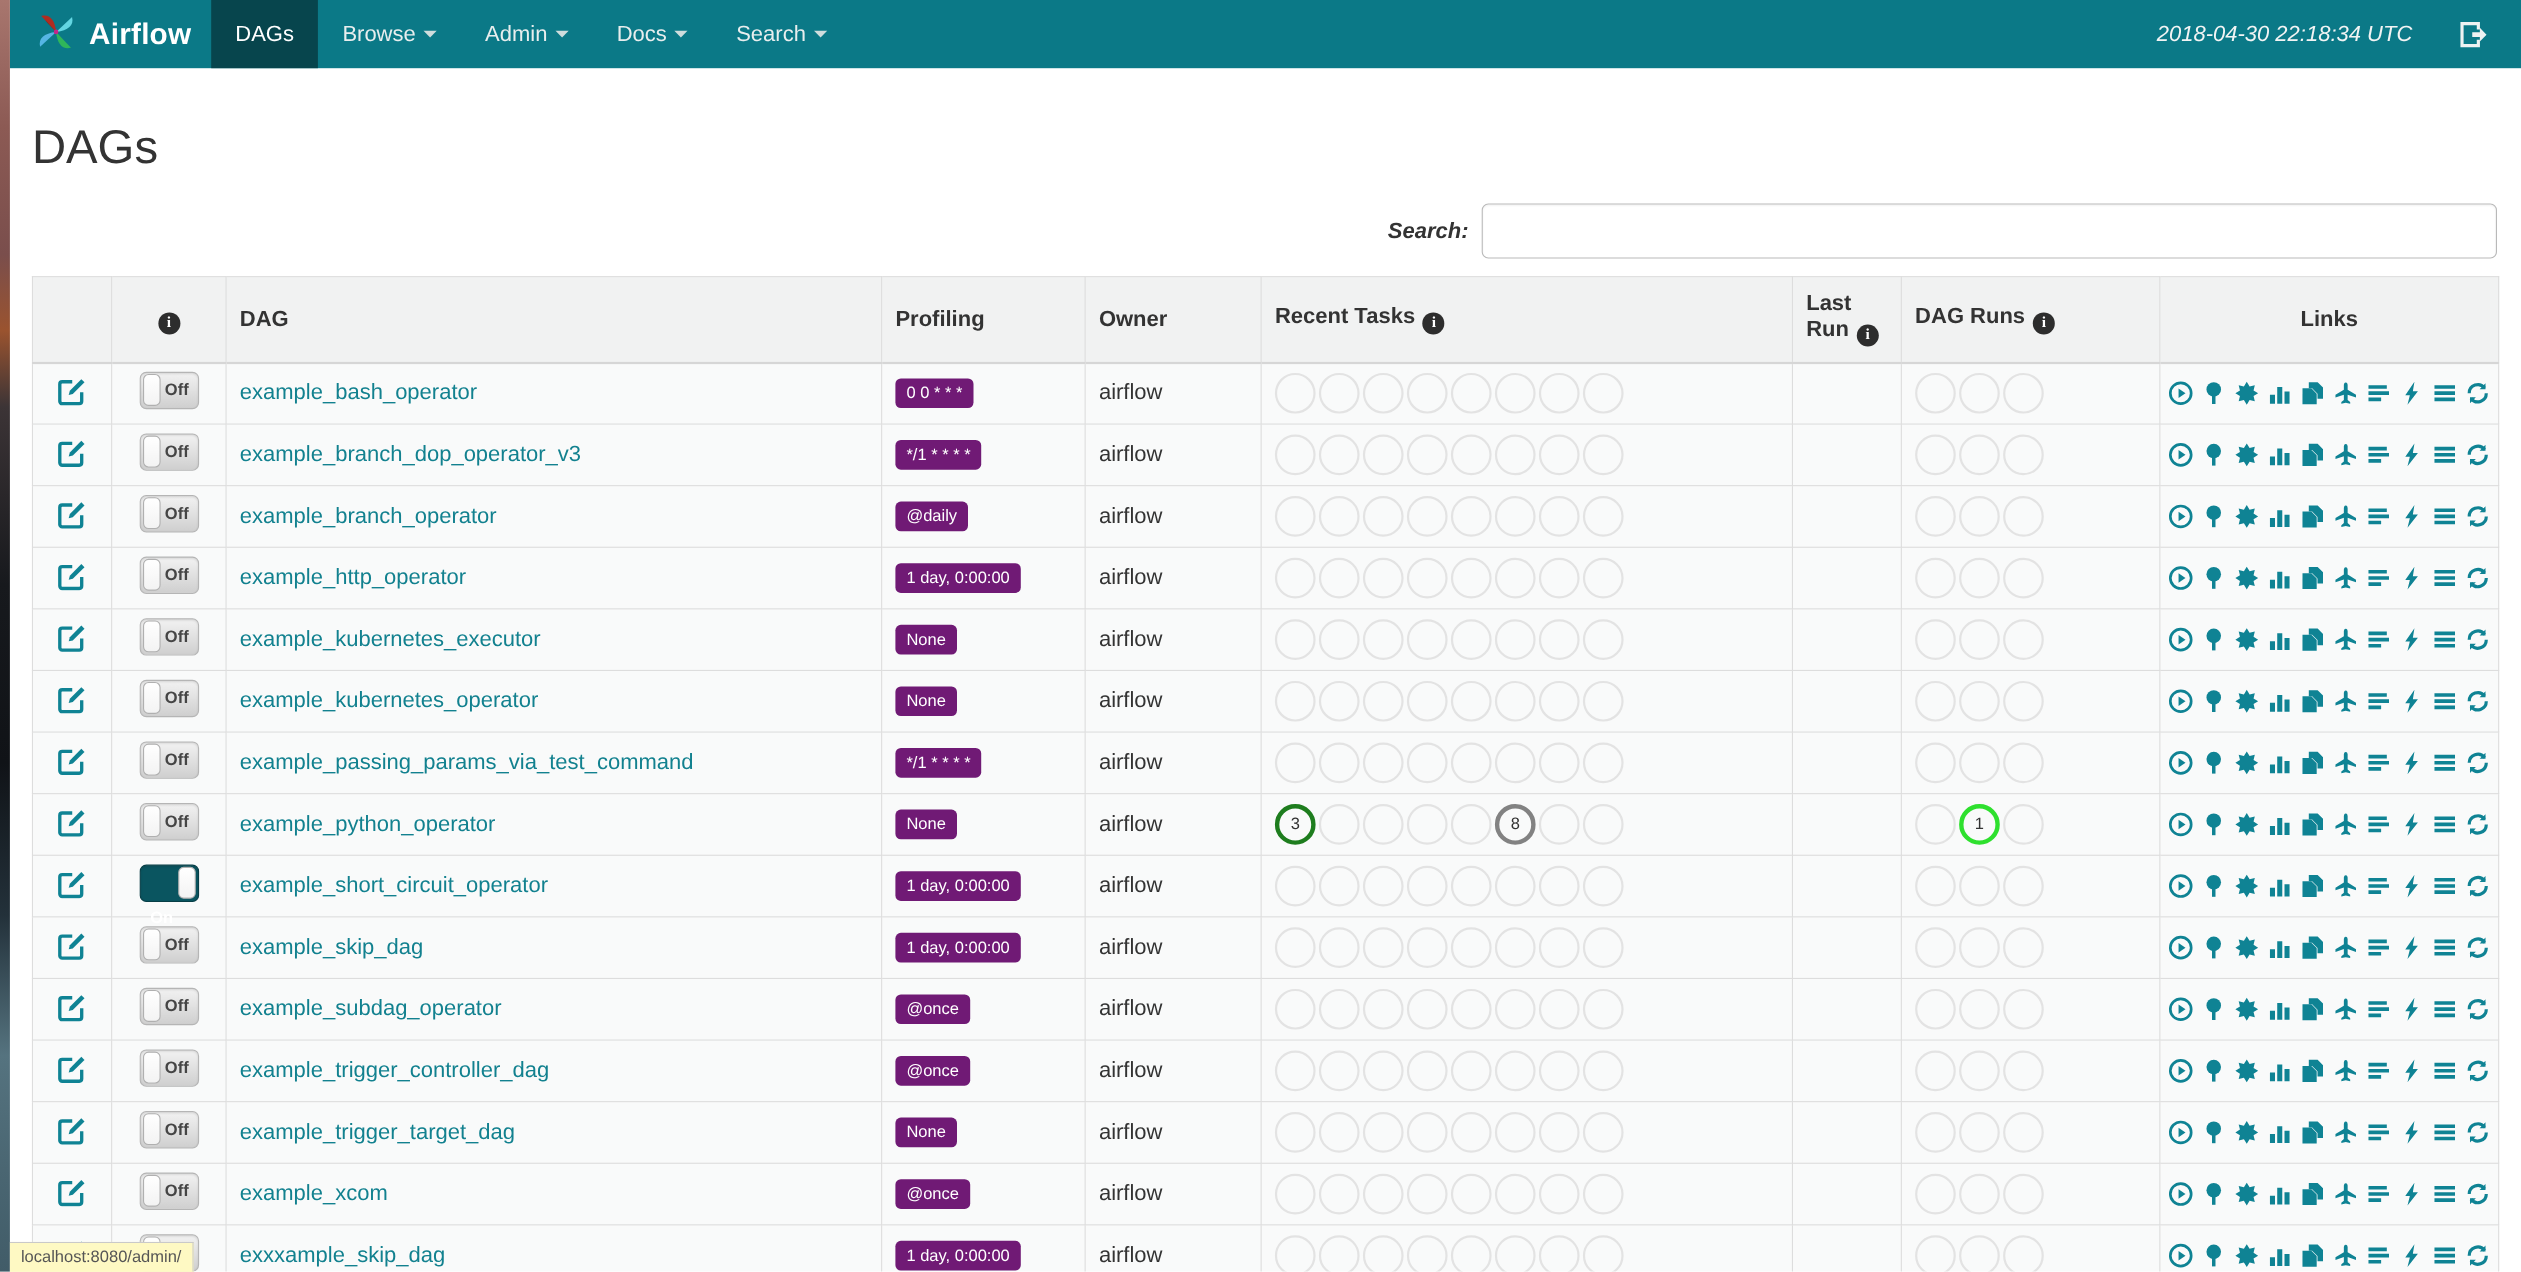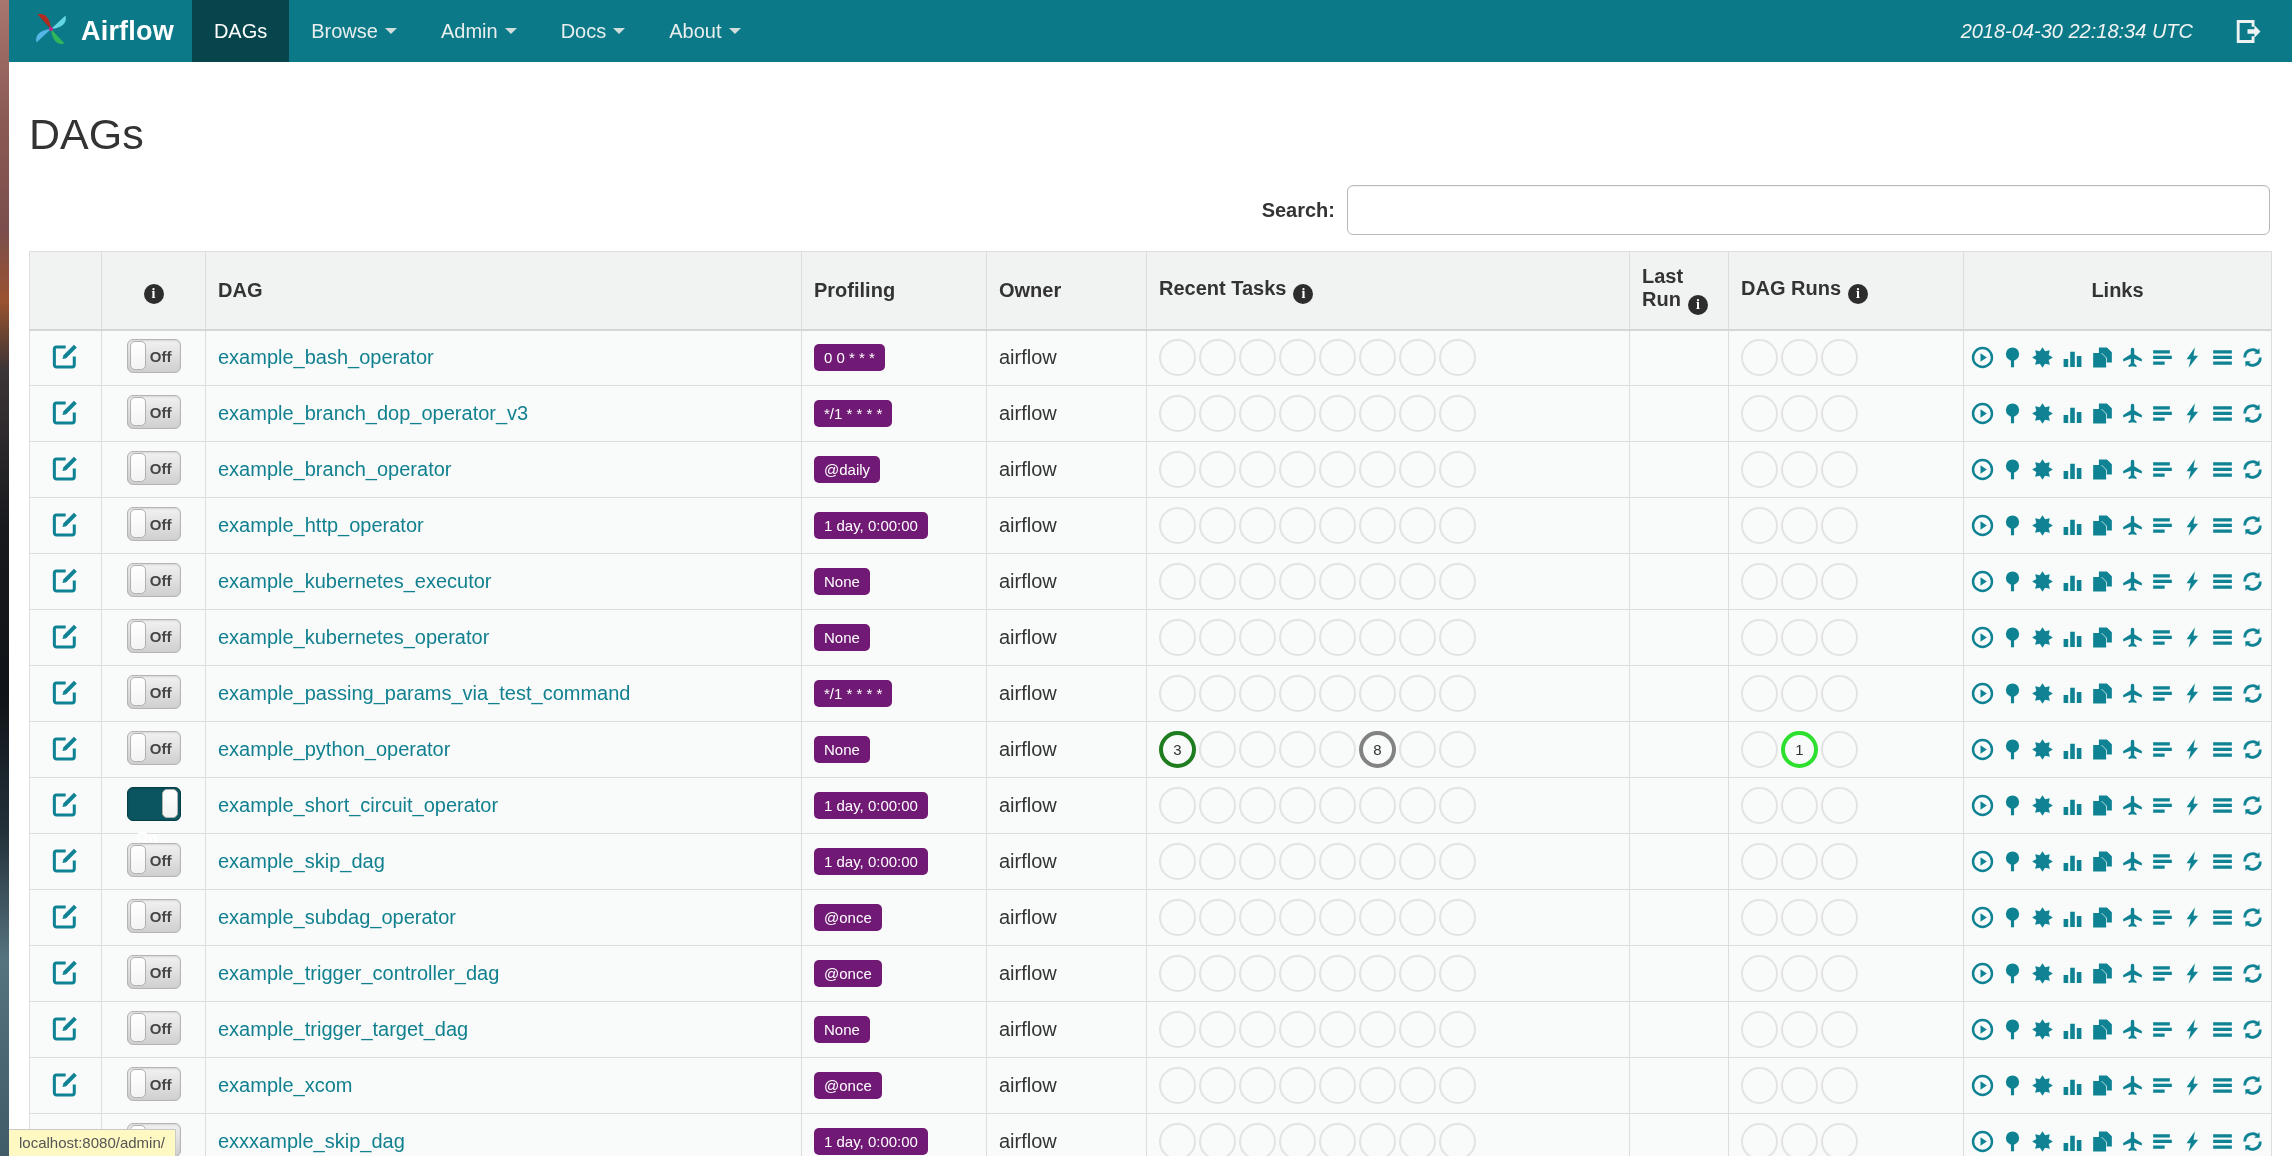--- a/index.html
+++ b/index.html
@@ -25,21 +25,21 @@
     border-left:6px solid transparent; border-right:6px solid transparent;
     border-top:6px solid #cfdddd; }
   .nav-right { margin-left:auto; display:flex; align-items:center; gap:42px; padding-right:30px; }
   .clock { color:#f2f4f4; font-size:20px;font-style:italic; }
   .logout { color:#eef2f2; display:flex; align-items:center; cursor:pointer; }
 
   
   .content { padding: 0 22px 0 20px; }
   .page-title { font-size:43px; font-weight:500; color:#333; margin:48px 0 26px; }
   .search-row { display:flex; justify-content:flex-end; align-items:center; gap:12px; margin-bottom:16px; }
-  .search-label { font-size:20px; font-weight:bold; }
+  .search-label { font-size:20px; font-weight:bold;font-style:italic; }
   .search-input { width:923px; height:50px; border:1px solid #b9b9b9; border-radius:6px;
     font-size:20px; padding:0 14px; outline:none; box-shadow: inset 0 1px 2px rgba(0,0,0,.06); }
 
   
   table { width:2242px; border-collapse:collapse; table-layout:fixed; }
   th, td { border:1px solid #ddd; }
   thead th { background:#f1f2f2; font-size:20px; font-weight:bold; text-align:left;
     padding:12px 12px; height:78px; vertical-align:middle; color:#333; border-bottom:2px solid #d6d6d6; }
   thead th.center { text-align:center; }
   tbody td { background:#f9fafa; height:56px; vertical-align:middle; padding:6px 12px; }
@@ -113,21 +113,21 @@
         </div>
         <div class="nav-item">
           <span>Admin</span>
           <span class="caret"></span>
         </div>
         <div class="nav-item">
           <span>Docs</span>
           <span class="caret"></span>
         </div>
         <div class="nav-item">
-          <span>About</span>
+          <span>Search</span>
           <span class="caret"></span>
         </div>
       </div>
     <div class="nav-right">
       <span class="clock">2018-04-30 22:18:34 UTC</span>
       <span class="logout">
         <svg width="27" height="27" viewBox="0 0 16 16">
           <path fill="none" stroke="currentColor" stroke-width="1.7" d="M10.7 5.2V2.1H1.9v11.8h8.8v-3.1"></path>
           <path fill="currentColor" d="M7.4 6.7h4.1V4.3L15.1 8l-3.6 3.7V9.3H7.4z"></path>
         </svg>

